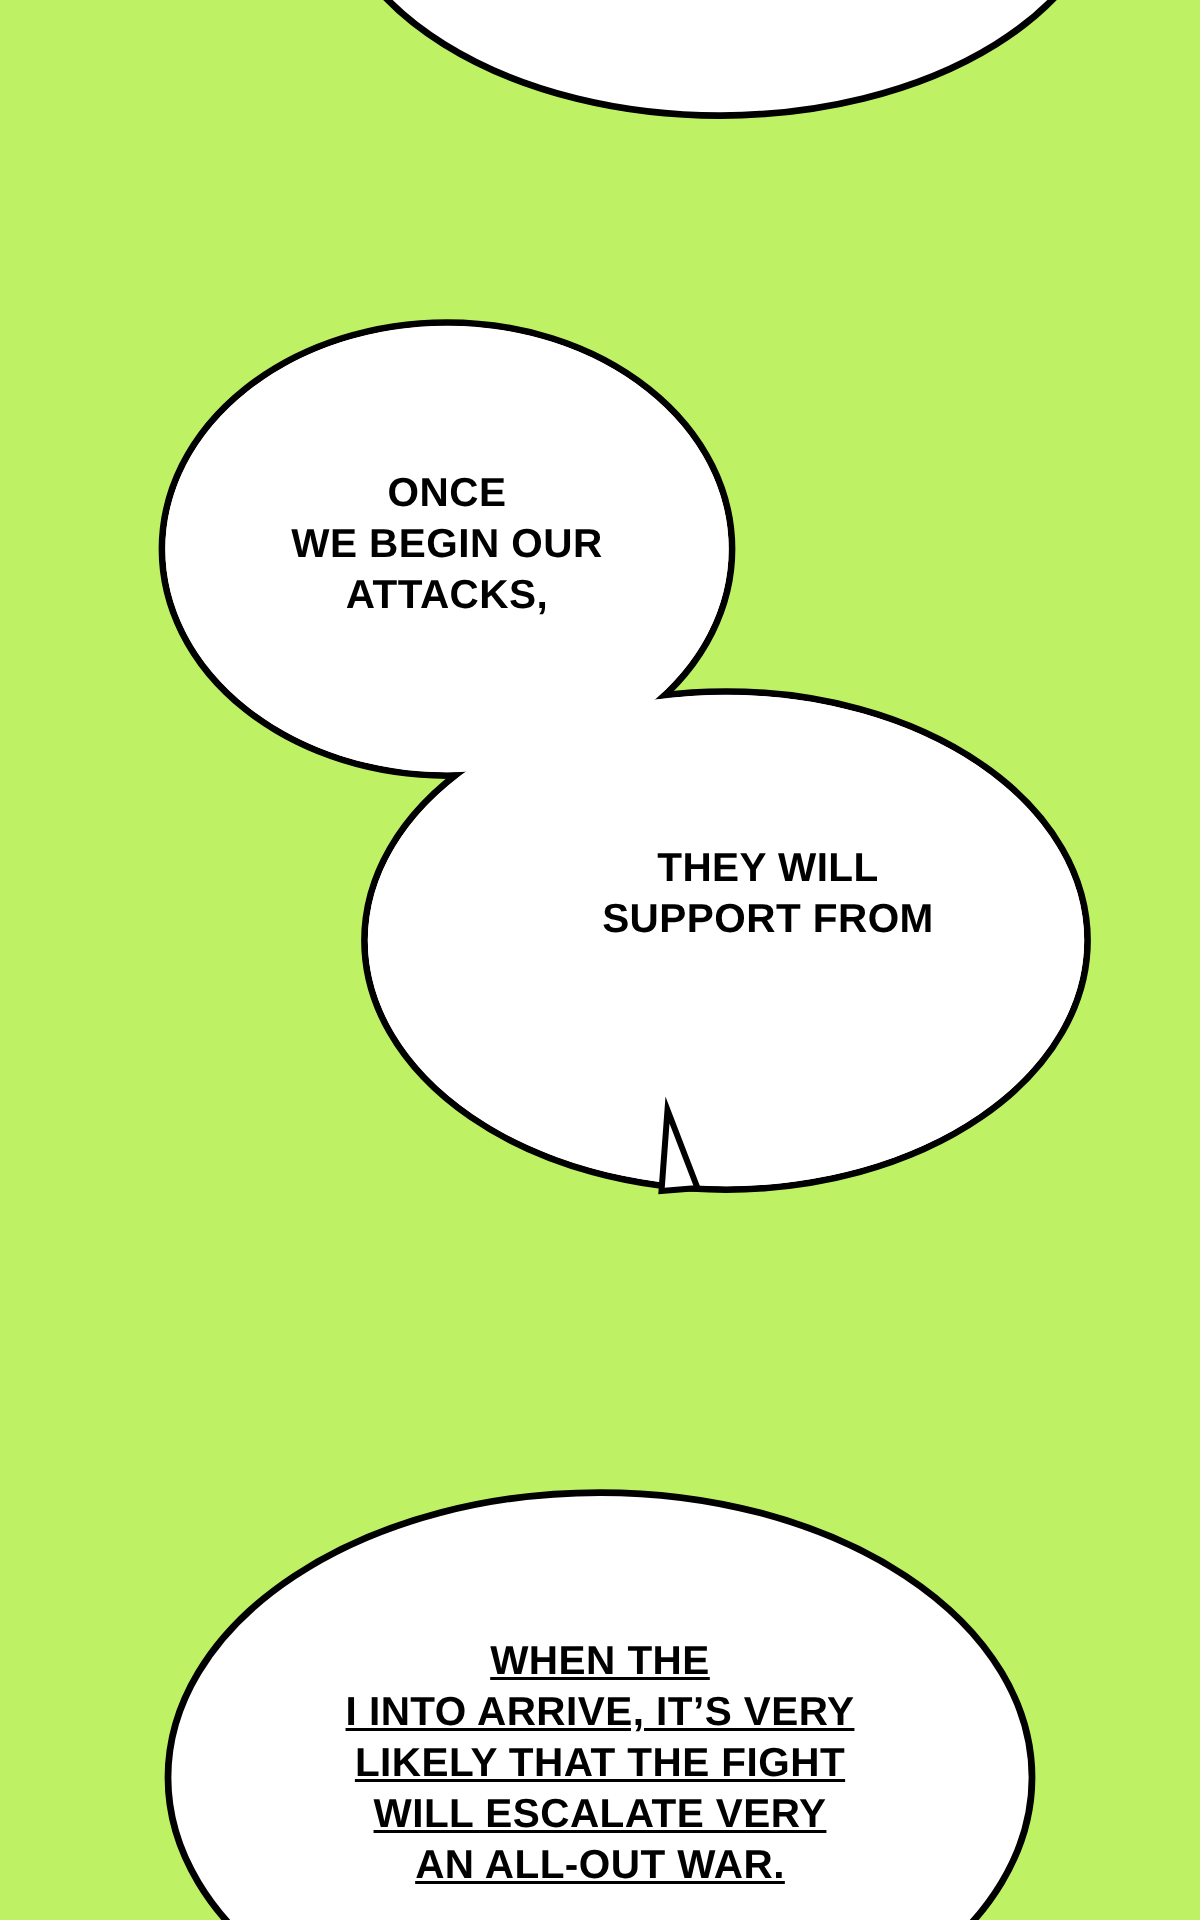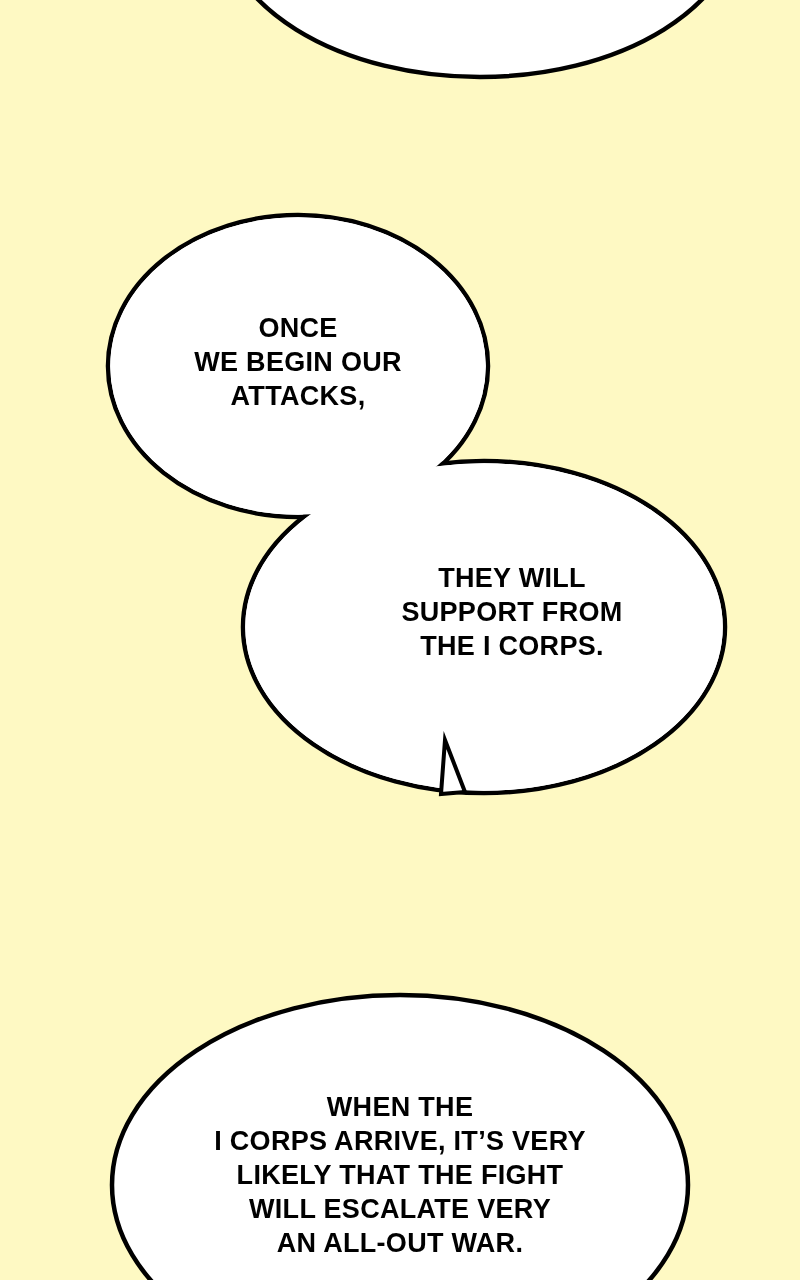--- a/index.html
+++ b/index.html
@@ -4,21 +4,21 @@
 <style>
   html, body {
     margin: 0;
     padding: 0;
     background: #ffffff;
   }
   #comic-page {
     position: relative;
     width: 800px;
     height: 1280px;
-    background: #fef9c3;
+    background: #bef264;
     overflow: hidden;
     font-family: "Liberation Sans", sans-serif;
   }
   #bubble-layer {
     position: absolute;
     left: 0;
     top: 0;
     width: 800px;
     height: 1280px;
     display: block;
@@ -47,21 +47,21 @@
     font-size: 27px;
     line-height: 34px;
     letter-spacing: 0.3px;
     transform: translateX(-50%);
   }
   .dialogue .line {
     white-space: nowrap;
   }
   #dialogue-once   { left: 298px; top: 311px;  width: 340px; }
   #dialogue-support{ left: 512px; top: 561px;  width: 400px; }
-  #dialogue-war    { left: 400px; top: 1090px; width: 460px; }
+  #dialogue-war    { left: 400px; top: 1090px; width: 460px; text-decoration: underline; }
 </style>
 </head>
 <body>
 
 <div id="comic-page">
 
   <svg id="bubble-layer" width="800" height="1280" viewBox="0 0 800 1280" xmlns="http://www.w3.org/2000/svg">
 
     <ellipse class="bubble-outlined" cx="480" cy="-85" rx="260" ry="162"></ellipse>
 
@@ -76,24 +76,23 @@
 
   <div class="dialogue" id="dialogue-once">
     <div class="line">ONCE</div>
     <div class="line">WE BEGIN OUR</div>
     <div class="line">ATTACKS,</div>
   </div>
 
   <div class="dialogue" id="dialogue-support">
     <div class="line">THEY WILL</div>
     <div class="line">SUPPORT FROM</div>
-    <div class="line">THE I CORPS.</div>
   </div>
 
   <div class="dialogue" id="dialogue-war">
     <div class="line">WHEN THE</div>
-    <div class="line">I CORPS ARRIVE, IT’S VERY</div>
+    <div class="line">I INTO ARRIVE, IT’S VERY</div>
     <div class="line">LIKELY THAT THE FIGHT</div>
     <div class="line">WILL ESCALATE VERY</div>
     <div class="line">AN ALL-OUT WAR.</div>
   </div>
 
 </div>
 
 </body></html>

